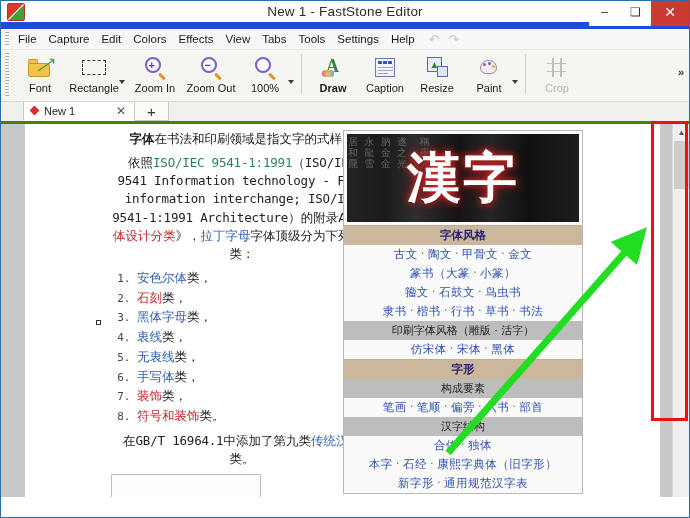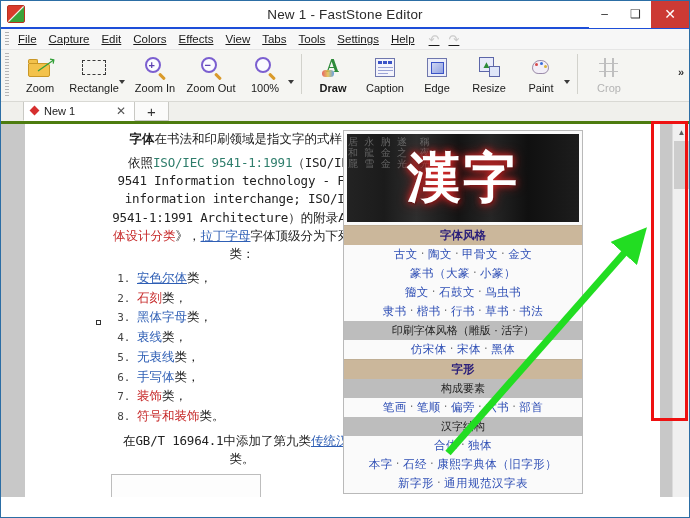--- a/index.html
+++ b/index.html
@@ -18,21 +18,21 @@
     overflow: hidden;
   }
 
   
   .titlebar {
     position: relative;
     height: 28px;
     background: #ffffff;
     display: flex;
     align-items: center;
-    border-bottom: 2px solid #1d4ed8;
+    border-bottom: 7px solid #1d4ed8;
   }
   .app-icon {
     width: 18px; height: 18px;
     margin-left: 6px;
     border-radius: 2px;
     background: linear-gradient(135deg, #d93a2b 0%, #d93a2b 45%, #f0f0e8 50%, #3aa33a 55%, #3aa33a 100%);
     border: 1px solid #b8321f;
   }
   .title-text {
     position: absolute;
@@ -60,21 +60,20 @@
   
   .menubar {
     height: 21px;
     background: #f7f7f7;
     display: flex;
     align-items: center;
     padding-left: 4px;
     border-bottom: 1px solid #e6e6e6;
     font-size: 11.5px;
     color: #1a1a1a;
-    text-decoration: underline;
   }
   .grip {
     width: 4px; height: 15px;
     margin-right: 3px;
     background-image: repeating-linear-gradient(to bottom, #b0b0b0 0 1px, transparent 1px 3px);
   }
   .menu-item {
     padding: 2px 6px;
     white-space: nowrap;
     color: #1a1a1a;
@@ -215,21 +214,21 @@
   .page {
     position: absolute;
     left: 86px; top: 6px;
     width: 262px;
     font-size: 12.5px;
     line-height: 1.45;
     color: #222;
   }
   .zh { font-family: "DejaVu Sans", "Liberation Sans", sans-serif; }
   .mono { font-family: "DejaVu Sans Mono", "Liberation Mono", monospace; letter-spacing: -.2px;}
-  .lnk { color: #2f5fb5; text-decoration: underline; }
+  .lnk { color: #2f5fb5; }
   .lnk-red { color: #c62828; }
   .lnk-green { color: #2e7d6b; }
   .p-body { margin: 0 0 6px 0; word-break: break-word; text-align: center; }
   .numlist { margin: 2px 0 6px 0; padding-left: 26px; }
   .numlist li { margin: 1px 0; font-size: 12.5px; line-height: 1.5; }
   .numlist li::marker { color: #444; font-family:"DejaVu Sans Mono", monospace; font-size: 11px;}
 
   .infobox {
     position: absolute;
     left: 318px; top: 6px;
@@ -379,21 +378,21 @@
     <div class="tb-grip"></div>
 
     <div class="tb-btn">
       <span class="ico">
         <span class="ic-open">
             <span class="tab"></span>
             <span class="folder"></span>
             <span class="arr">⟶</span>
           </span>
       </span>
-      <span class="tb-label">Zoom</span>
+      <span class="tb-label">Font</span>
     </div>
 
 
     <div class="tb-btn wide">
       <span class="ico">
           <span class="ic-rect"></span>
         </span>
       <span class="tb-label">Rectangle</span>
     </div>
     <div class="tb-caret"></div>
@@ -452,28 +451,20 @@
               <i></i>
             </span>
           <span class="ln" style="top:8px"></span>
             <span class="ln" style="top:11px"></span>
             <span class="ln" style="top:14px;width:10px"></span>
         </span>
       </span>
       <span class="tb-label">Caption</span>
     </div>
 
-    <div class="tb-btn">
-      <span class="ico">
-        <span class="ic-edge">
-            <span class="sh"></span>
-          </span>
-      </span>
-      <span class="tb-label">Edge</span>
-    </div>
 
     <div class="tb-btn">
       <span class="ico">
         <span class="ic-resize">
             <span class="b1"></span>
             <span class="tree">▲</span>
             <span class="b2"></span>
           </span>
       </span>
       <span class="tb-label">Resize</span>

